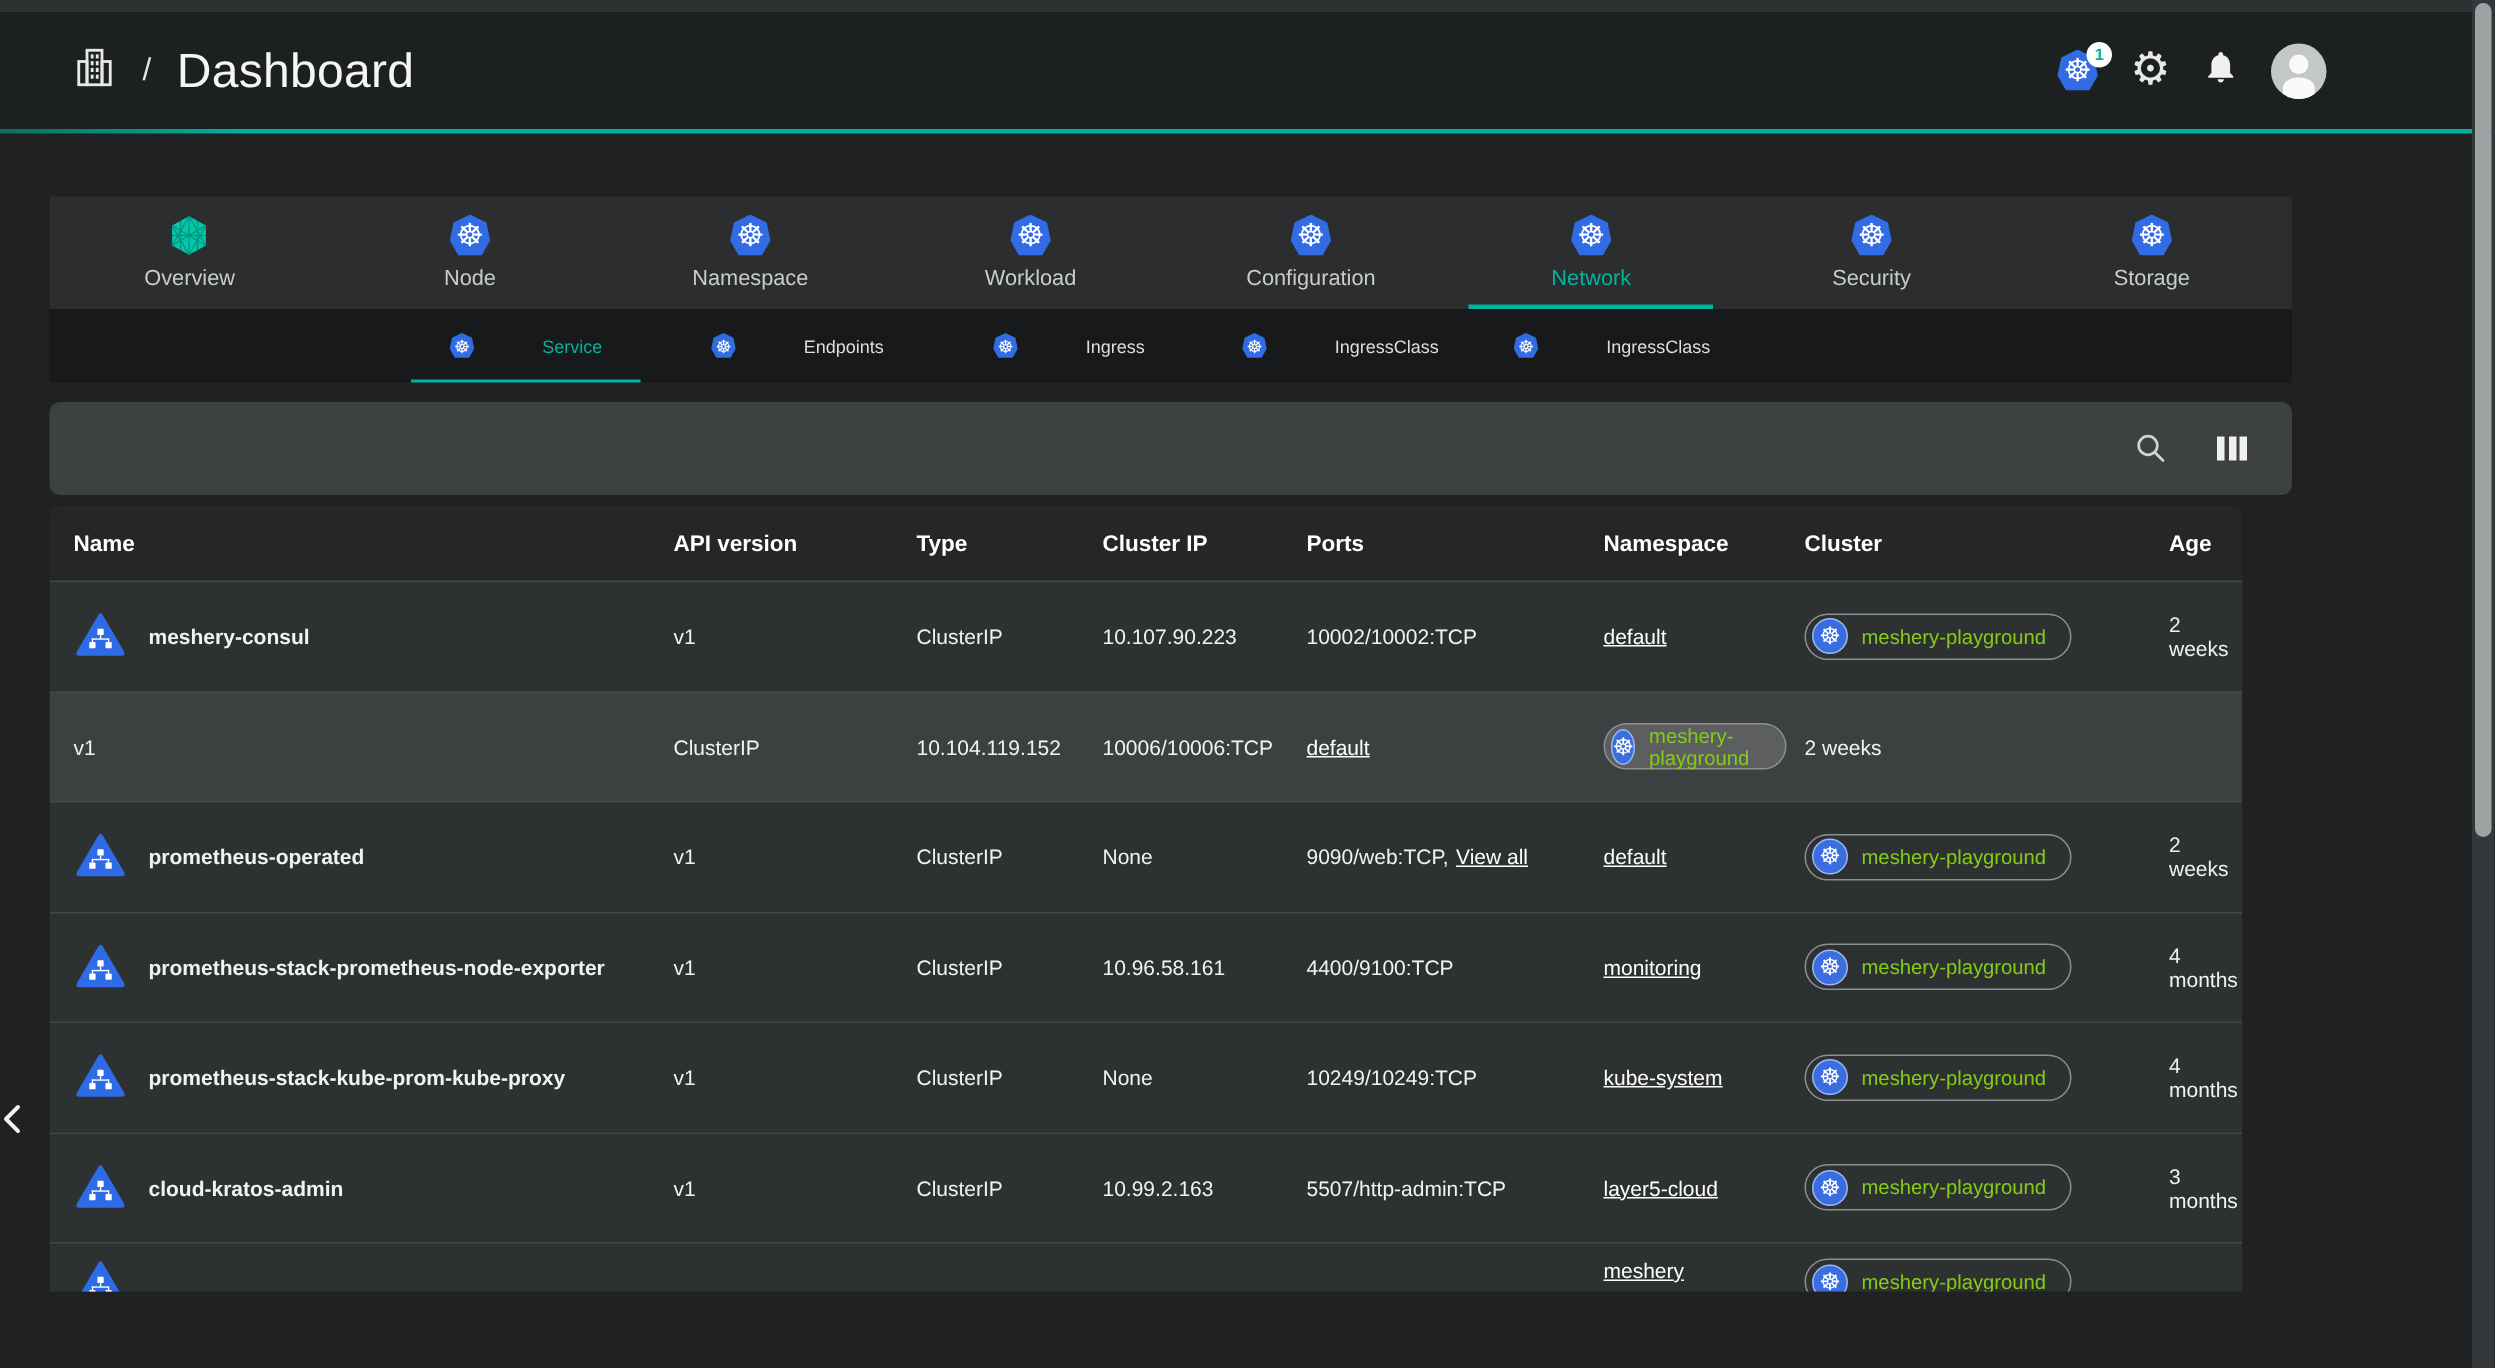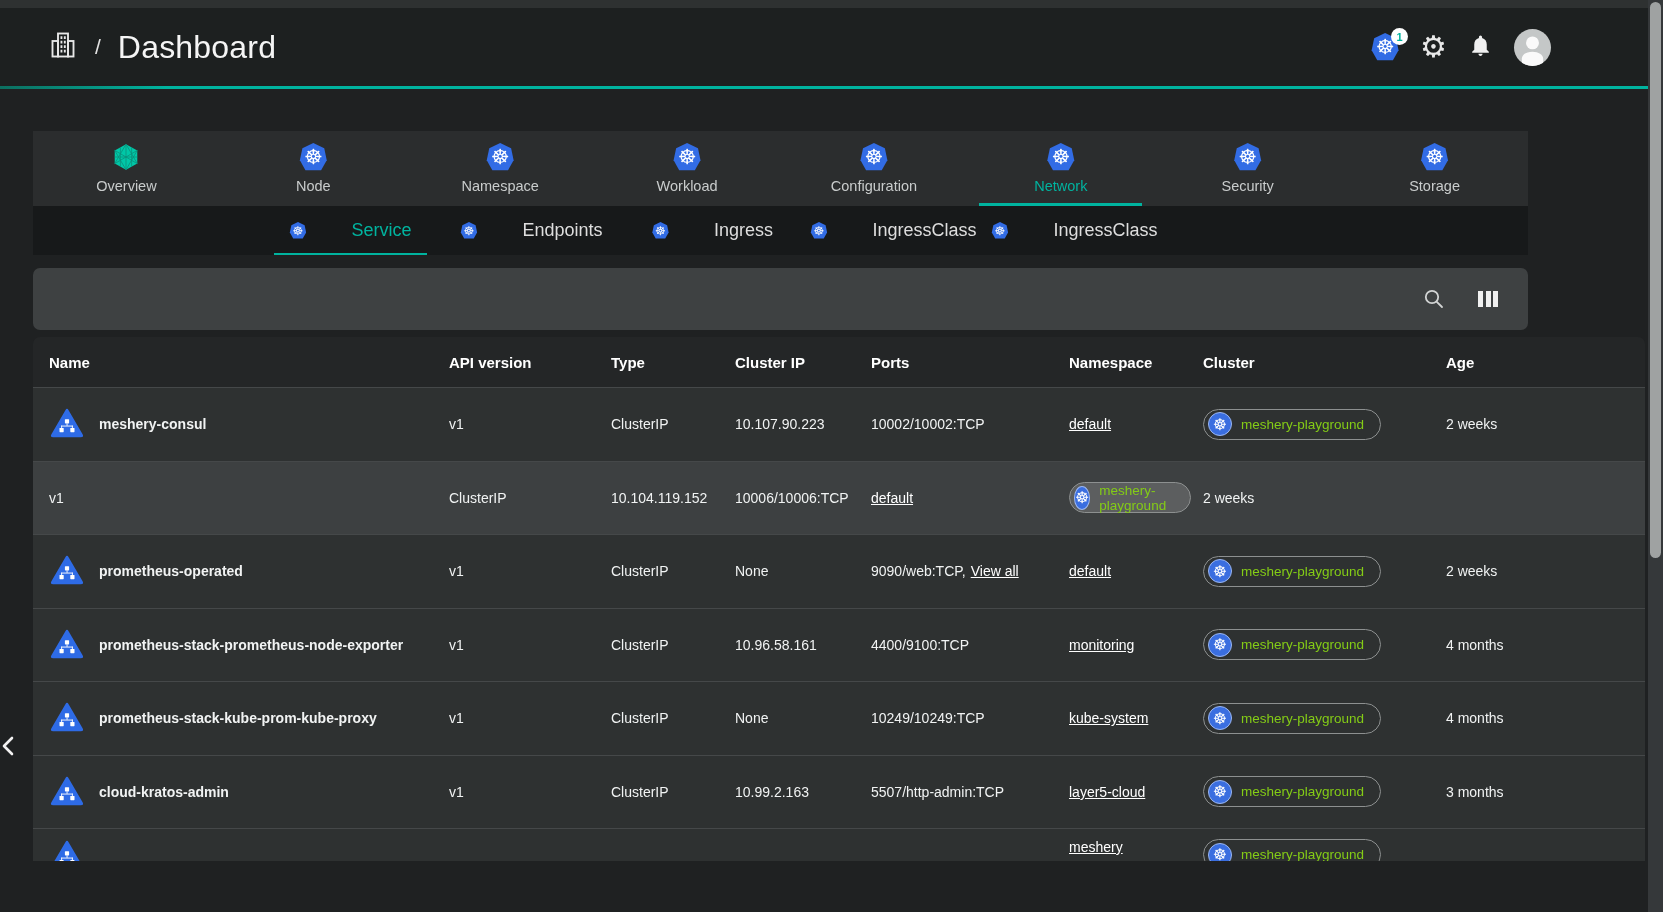--- a/index.html
+++ b/index.html
@@ -34,31 +34,31 @@
   .tab { position:relative; flex:1 1 0; display:flex; flex-direction:column; align-items:center; justify-content:center; gap:7px; cursor:pointer; }
   .tab-icon { width:28px; height:28px; }
   .tab-icon .hept { font-size:21px; }
   .tab .tab-label { font-size:14.5px; color:#c9cccc; }
   .tab.selected .tab-label { color:#00B39F; }
   .tab.selected::after { content:""; position:absolute; left:12px; right:12px; bottom:0; height:3px; background:#00B39F; }
   .subtabs-row { position:absolute; left:0; top:206px; width:1495px; height:49px; background:#17191a; display:flex; padding-left:227px; }
   .subtab { position:relative; width:181px; display:flex; align-items:center; justify-content:center; gap:9px; cursor:pointer; }
   .subtab-icon { width:17px; height:17px; }
   .subtab-icon .hept { font-size:12px; }
-  .subtab .subtab-label { font-size:18px; color:#dedede;margin-left:36px; }
+  .subtab .subtab-label { font-size:12px; color:#dedede;margin-left:36px; }
   .subtab.selected .subtab-label { color:#00B39F; }
   .subtab.selected::after { content:""; position:absolute; left:14px; right:14px; bottom:0; height:2.5px; background:#00B39F; }
   
   .toolbar { position:absolute; left:0; top:268px; width:1495px; height:62px; background:#3e4142; border-radius:7px;
     display:flex; align-items:center; justify-content:flex-end; gap:26px; padding-right:26px; }
   .tool-btn { display:flex; align-items:center; justify-content:center; width:28px; height:28px; cursor:pointer; }
   .colbars { display:flex; gap:2.5px; }
   .colbars i { width:5px; height:16px; background:#f0f0f0; display:block; }
   
-  .table-card { position:absolute; left:0; top:337px; width:1612px; height:524px; overflow:hidden; border-radius:7px 7px 0 0; }
+  .table-card { position:absolute; left:0; top:337px; width:1462px; height:524px; overflow:hidden; border-radius:7px 7px 0 0; }
   .grid-cols { display:grid; grid-template-columns:400px 162px 124px 136px 198px 134px 243px 1fr; }
   .thead { height:50px; background:#242627; align-items:center; }
   .th { padding-left:16px; color:#fff; font-size:15px; font-weight:700; }
   .row { height:73.5px; background:#2e3131; border-top:1px solid #454849; align-items:center; }
   .row.hover { background:#3d4041; }
   .row.partial { height:84px; align-items:start; padding-top:10px; }
   .cell { padding-left:16px; color:#f1f3f3; font-size:14px; }
   .name-cell { display:flex; align-items:center; gap:14px;font-weight:bold; }
   .svc-icon { width:36px; height:34px; flex:0 0 auto; }
   .ns-link, .ports-link { color:#fff; text-decoration:underline; cursor:pointer; }

